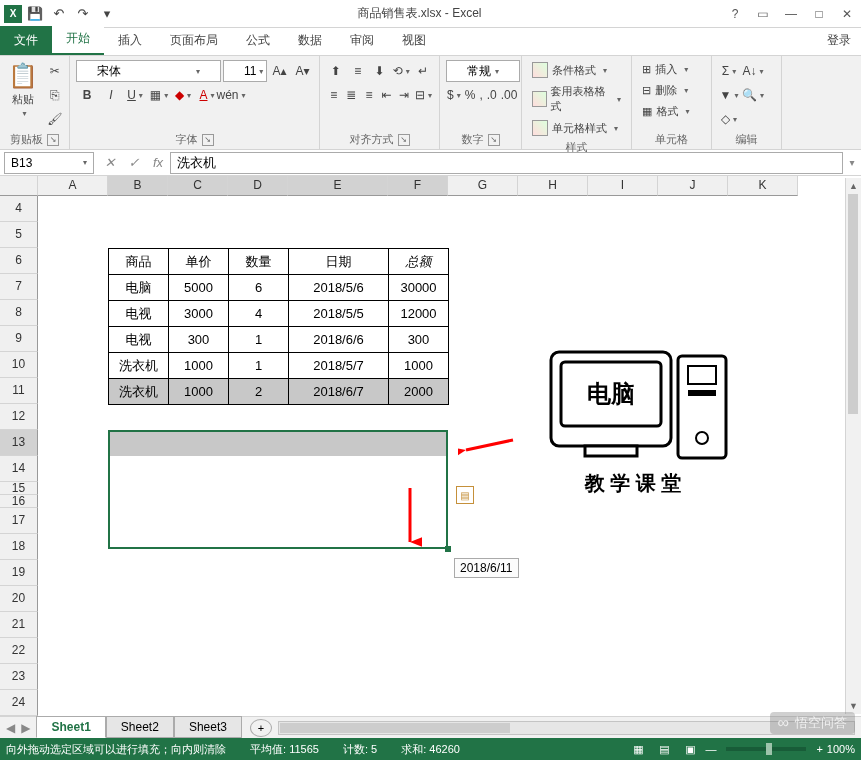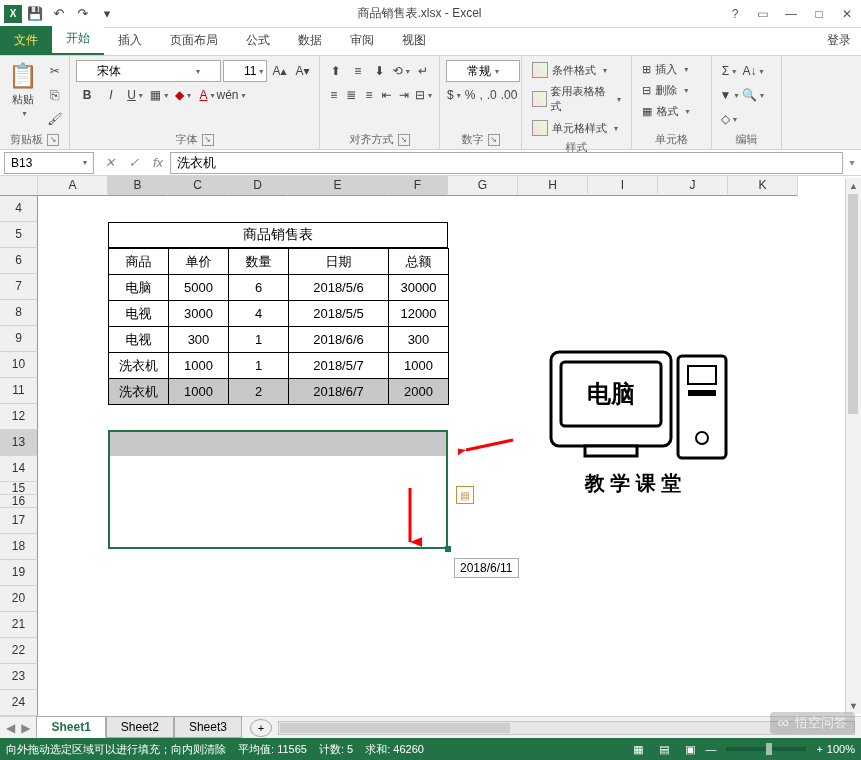--- a/index.html
+++ b/index.html
@@ -9,21 +9,21 @@
 .titlebar { height: 28px; background: #fff; display: flex; align-items: center; border-bottom: 1px solid #d4d4d4; }
 .titlebar-left { display: flex; align-items: center; gap: 2px; padding-left: 4px; }
 .excel-icon { width: 18px; height: 18px; background: #217346; color: #fff; font-size: 10px; display: flex; align-items: center; justify-content: center; font-weight: bold; }
 .qat-btn { width: 22px; height: 22px; display: flex; align-items: center; justify-content: center; cursor: pointer; font-size: 13px; color: #444; }
 .titlebar-center { flex: 1; text-align: center; font-size: 12px; color: #444; }
 .titlebar-right { display: flex; align-items: center; }
 .win-btn { width: 28px; height: 24px; display: flex; align-items: center; justify-content: center; cursor: pointer; font-size: 12px; color: #555; }
 
 
 .ribbon-tabs { height: 28px; display: flex; align-items: flex-end; background: #fff; border-bottom: 1px solid #d4d4d4; }
-.file-tab { background: #217346; color: #fde047; padding: 6px 14px; font-size: 12px; cursor: pointer; }
+.file-tab { background: #217346; color: #ffffff; padding: 6px 14px; font-size: 12px; cursor: pointer; }
 .tab { padding: 6px 14px; font-size: 12px; color: #444; cursor: pointer; }
 .tab.active { color: #217346; border-bottom: 2px solid #217346; background: #fff; }
 .tabs-right { margin-left: auto; padding: 6px 10px; font-size: 12px; color: #444; cursor: pointer; }
 
 
 .ribbon { height: 94px; background: #f1f1f1; display: flex; border-bottom: 1px solid #d4d4d4; }
 .rgroup { border-right: 1px solid #d4d4d4; padding: 4px 6px 2px; display: flex; flex-direction: column; }
 .rgroup-body { flex: 1; display: flex; gap: 4px; }
 .rgroup-label { font-size: 11px; color: #666; text-align: center; padding-top: 2px; display: flex; justify-content: center; align-items: center; gap: 4px; }
 .dialog-launcher { width: 12px; height: 12px; border: 1px solid #999; font-size: 8px; display: flex; align-items: center; justify-content: center; cursor: pointer; }
@@ -75,21 +75,21 @@
 
 .sheettabs { height: 22px; background: #f1f1f1; display: flex; align-items: center; border-top: 1px solid #d4d4d4; font-size: 12px; }
 .nav-arrows { display: flex; padding: 0 6px; color: #888; gap: 6px; }
 .stab { padding: 3px 14px; border: 1px solid #ababab; background: #e6e6e6; cursor: pointer; margin-top: -1px; }
 .stab.active { background: #fff; border-bottom-color: #fff; color: #217346; font-weight: bold; }
 .addtab { width: 22px; height: 18px; display: flex; align-items: center; justify-content: center; border: 1px solid #ababab; border-radius: 50%; margin-left: 8px; cursor: pointer; font-size: 11px; }
 .hscroll { flex: 1; margin: 0 6px; height: 14px; background: #e6e6e6; border: 1px solid #c4c4c4; position: relative; }
 .hscroll-thumb { position: absolute; left: 1px; top: 1px; height: 10px; width: 40%; background: #cdcdcd; }
 
 
-.statusbar { height: 22px; background: #217346; color: #fff; display: flex; align-items: center; font-size: 11px; padding: 0 6px; gap: 12px; }
+.statusbar { height: 22px; background: #217346; color: #fff; display: flex; align-items: center; font-size: 11px; padding: 0 6px; gap: 24px; }
 .statusbar .right { margin-left: auto; display: flex; align-items: center; gap: 4px; }
 .view-btn { width: 22px; height: 18px; display: flex; align-items: center; justify-content: center; cursor: pointer; }
 .zoom-slider { width: 80px; height: 4px; background: #185c38; position: relative; margin: 0 6px; }
 .zoom-thumb { position: absolute; left: 50%; top: -4px; width: 6px; height: 12px; background: #9dc3ab; }
 
 .watermark { position: absolute; right: 6px; bottom: 26px; font-size: 13px; color: rgba(255,255,255,0.75); background: rgba(120,120,120,0.35); padding: 2px 8px; border-radius: 4px; display:flex; align-items:center; gap:6px; }
 .vscroll { position: absolute; right: 0; top: 178px; width: 16px; height: 536px; background: #f1f1f1; border-left: 1px solid #d4d4d4; }
 .vscroll-thumb { position: absolute; top: 16px; left: 2px; width: 10px; height: 220px; background: #cdcdcd; }
 .vscroll-arr { height: 16px; text-align: center; font-size: 9px; color: #666; line-height: 16px; }
 </style>
@@ -354,30 +354,29 @@
       <div class="rh">24</div>
     </div>
 
   <div class="grid" id="grid" style="width:820px;height:520px">
 
     <div class="selection-row" style="left:70px;top:234px;width:340px;height:26px"></div>
 
     <div class="selection-border" style="left:70px;top:234px;width:340px;height:119px"></div>
     <div class="fill-handle" style="left:407px;top:350px"></div>
 
-    <div style="position:absolute;left:70px;top:26px;width:340px;height:26px;border:1px solid #000;display:flex;align-items:center;justify-content:center;font-size:14px">商品销售表</div>
 
     <table class="data-table" style="position:absolute;left:70px;top:52px;border-collapse:collapse">
       <tbody>
           <tr id="thead">
             <td style="width: 60px;">商品</td>
             <td style="width: 60px;">单价</td>
             <td style="width: 60px; margin-top: 33px;">数量</td>
             <td style="width: 100px;">日期</td>
-            <td style="width: 60px;">总额</td>
+            <td style="width: 60px; font-style: italic;">总额</td>
           </tr>
       </tbody>
         <tbody id="tbody">
           <tr>
             <td style="width: 60px;">电脑</td>
             <td style="width: 60px;">5000</td>
             <td style="width: 60px;">6</td>
             <td style="width: 100px;">2018/5/6</td>
             <td style="width: 60px;">30000</td>
           </tr>

